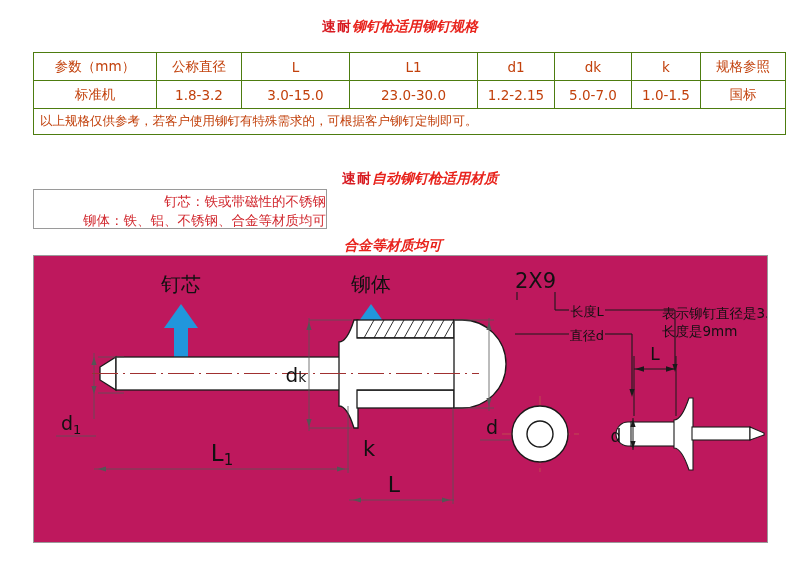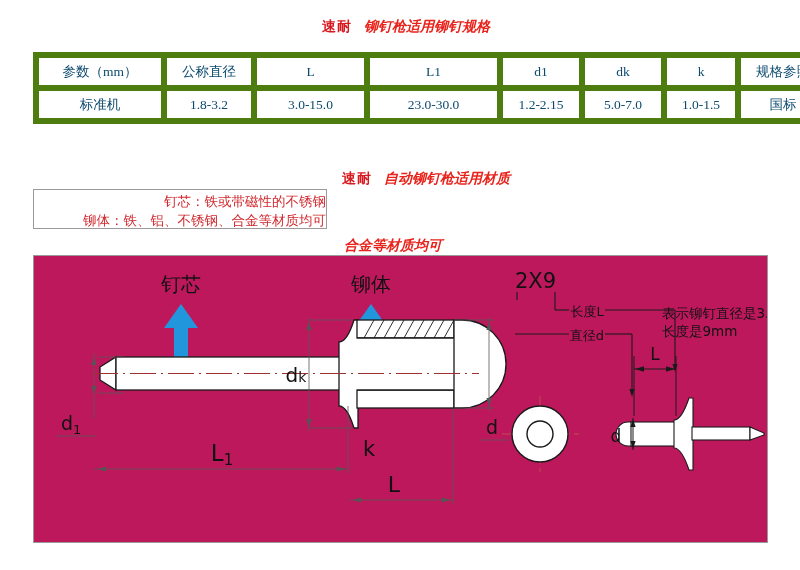--- a/index.html
+++ b/index.html
@@ -29,48 +29,47 @@
     font-style: italic;
     color: #e8231c;
     white-space: nowrap;
     letter-spacing: 0px;
   }
   .brand {
     color: #d71920;
     font-style: normal;
     font-weight: bold;
     font-family: "DejaVu Serif", "Liberation Serif", serif;
-    margin-right: 12px;
+    margin-right: 0;
     letter-spacing: 1px;
   }
   #header-spec { left: 322px; top: 18px; }
   #header-material { left: 342px; top: 170px; }
   #header-dim { left: 344px; top: 237px; }
 
   
   .spec-table {
     position: absolute;
     left: 33px;
     top: 52px;
     width: 735px;
     border-collapse: collapse;
     table-layout: fixed;
     background: #fff;
   }
   .spec-table td, .spec-table th {
-    border: 6px solid #4d7c0f;
+    border: 1px solid #4d7c0f;
     font-size: 13.5px;
     text-align: center;
     padding: 4px 2px;
     height: 19px;
-    color: #0c4a6e;
+    color: #c2410c;
     font-weight: normal;
     white-space: nowrap;
     overflow: hidden;
-    font-family: Liberation Serif, serif;
   }
   .spec-table th { font-weight: normal; }
   .spec-table td.note {
     text-align: left;
     padding-left: 6px;
     font-size: 12.5px;
     height: 16px;
   }
   .c0 { width: 118px; }
   .c1 { width: 80px; }
@@ -141,20 +140,23 @@
       <tr>
         <td>标准机</td>
         <td>1.8-3.2</td>
         <td>3.0-15.0</td>
         <td>23.0-30.0</td>
         <td>1.2-2.15</td>
         <td>5.0-7.0</td>
         <td>1.0-1.5</td>
         <td>国标</td>
       </tr>
+      <tr>
+        <td class="note" colspan="8">以上规格仅供参考，若客户使用铆钉有特殊需求的，可根据客户铆钉定制即可。</td>
+      </tr>
     </tbody>
   </table>
 
   <div class="sec-header" id="header-material">
     <span class="brand">速耐</span><span>自动铆钉枪适用材质</span>
   </div>
 
   <div class="material-box">
     <div class="material-line">钉芯：铁或带磁性的不锈钢</div>
     <div class="material-line">铆体：铁、铝、不锈钢、合金等材质均可</div>

